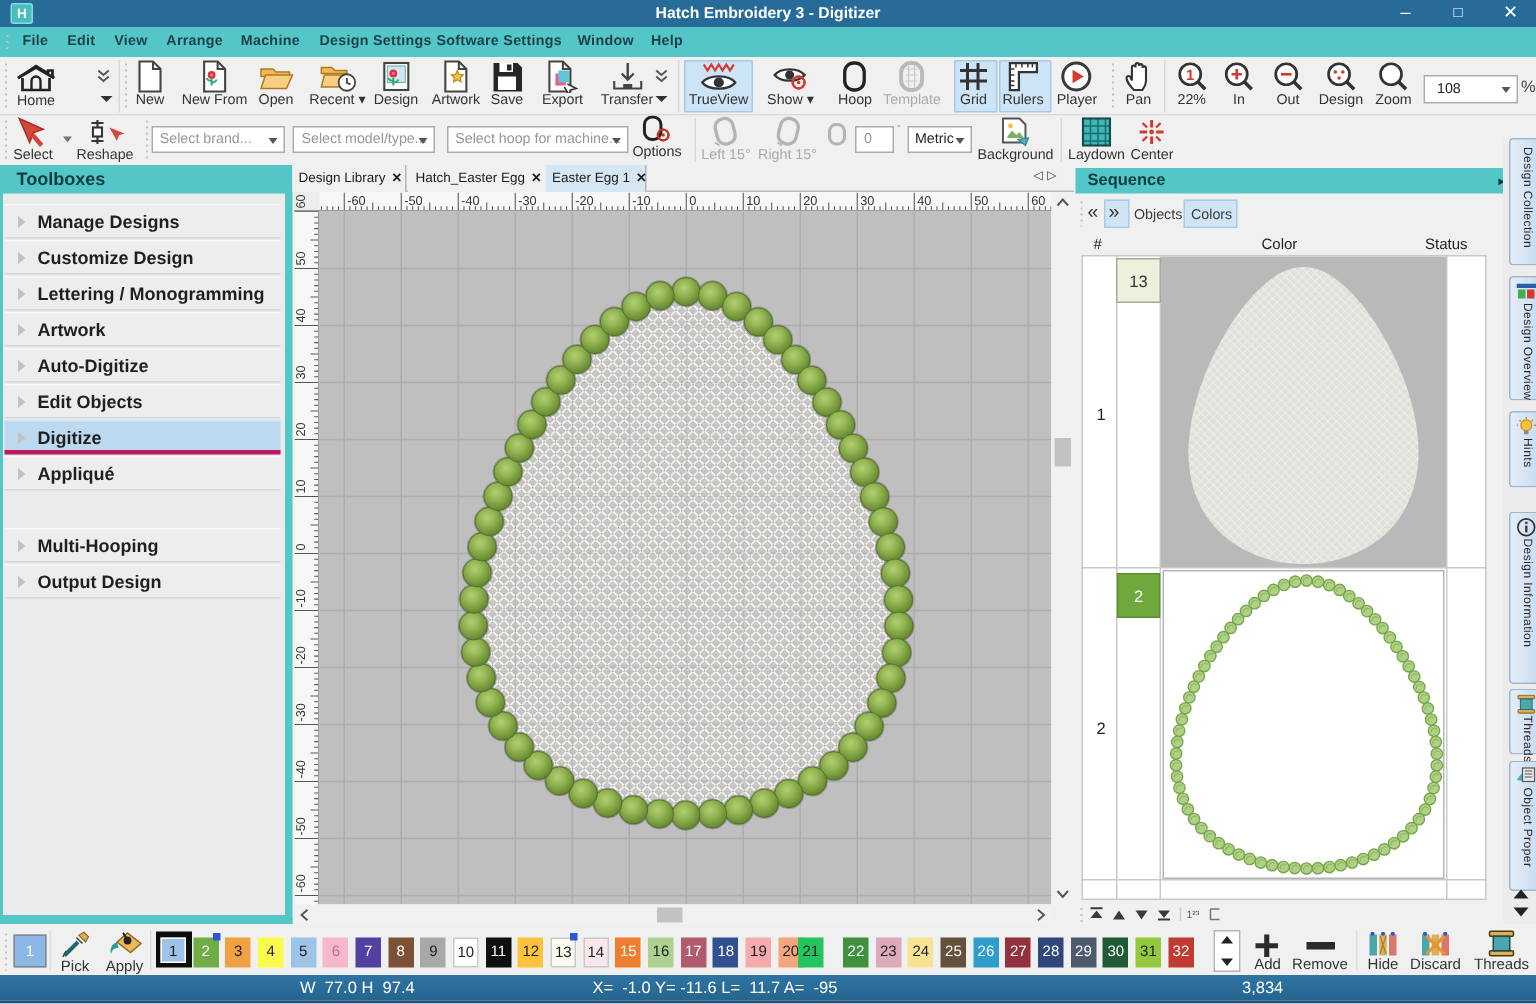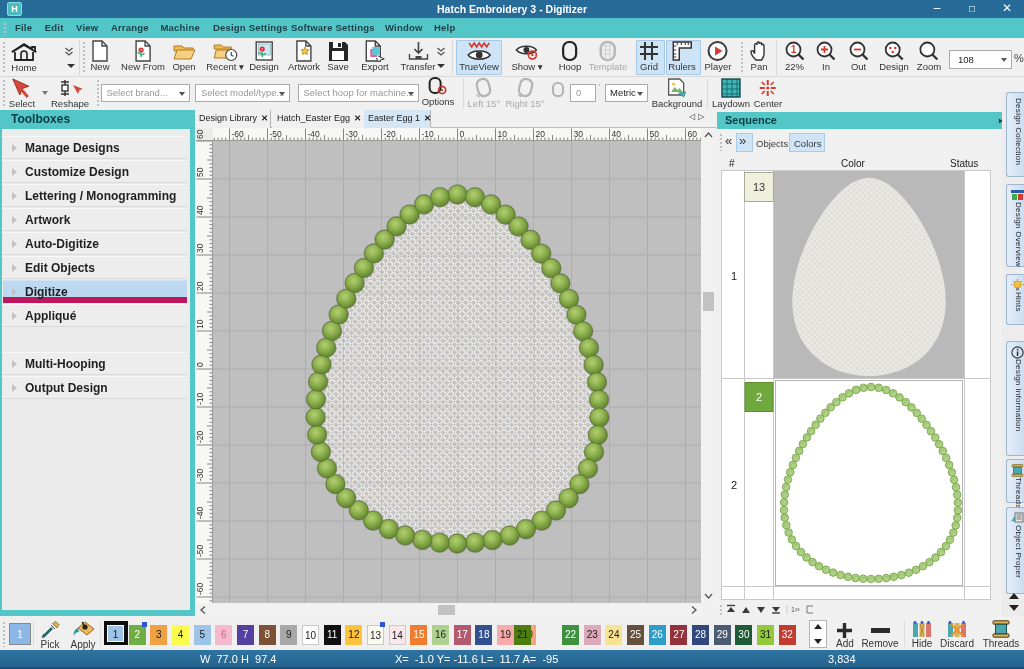--- a/index.html
+++ b/index.html
@@ -23,21 +23,21 @@
 .grip{position:absolute;width:4px;background-image:radial-gradient(circle,#c0c0c0 34%,transparent 36%);background-size:4px 4px;}
 .vsep{position:absolute;width:1px;background:#d9d9d9;}
 .combo{position:absolute;background:#fff;border:1px solid #ababab;font-size:9.5px;color:#979797;padding-left:5px;white-space:nowrap;overflow:hidden;}
 .combo .arr{position:absolute;right:4px;top:42%;width:0;height:0;border-left:3.5px solid transparent;border-right:3.5px solid transparent;border-top:4px solid #555;}
 .combo.dk{color:#222;}
 
 #toolboxes{left:0;top:110px;width:190px;height:503px;background:#ebebeb;border-left:2px solid #53c6c8;border-bottom:3px solid #53c6c8;}
 #tbx-head{left:0;top:110px;width:190px;height:19px;background:#53c6c8;color:#0c3c42;font-weight:bold;font-size:12px;line-height:19px;padding-left:11px;}
 .tbxitem{position:absolute;left:3px;width:184px;height:23px;background:#ededed;border-top:1px solid #f8f8f8;border-bottom:1px solid #d8d8d8;font-size:12px;font-weight:bold;color:#1f1f1f;line-height:22px;padding-left:22px;}
 .tbxitem .tri{position:absolute;left:9px;top:7px;width:0;height:0;border-top:4px solid transparent;border-bottom:4px solid transparent;border-left:5px solid #c2c2c2;}
-.tbxitem.sel{background:#bdd9f0;border-top:1px solid #cfe4f5;border-bottom:6px solid #be185d;}
+.tbxitem.sel{background:#bdd9f0;border-top:1px solid #cfe4f5;border-bottom:3px solid #be185d;}
 
 #split{left:190px;top:110px;width:5px;height:506px;background:#53c6c8;}
 
 #tabbar{left:195px;top:110px;width:521px;height:18px;background:#f0f0f0;border-bottom:1px solid #bcbcbc;}
 .dtab{position:absolute;top:110px;height:18px;border-right:1px solid #b5b5b5;font-size:9px;color:#1b1b1b;line-height:17px;text-align:left;white-space:nowrap;}
 .dtab .x{font-weight:bold;font-size:8.5px;margin-left:4px;}
 
 #seqhead{left:717px;top:112px;width:292px;height:17px;background:#53c6c8;color:#0c3c42;font-weight:bold;font-size:11px;line-height:17px;padding-left:8px;}
 
 #palette{left:0;top:616px;width:1024px;height:34px;background:#f0f0f0;}
@@ -841,21 +841,21 @@
     <div class="sw" style="left:345.4px;background:#fec23d;color:#1c1c1c;">12</div>
     <div class="sw" style="left:367.0px;background:#fbfbef;color:#1c1c1c;border:1px solid #c9c9c9;">13</div>
     <div class="swm" style="left:380.0px;top:622px;"></div>
     <div class="sw" style="left:388.7px;background:#fae7e9;color:#1c1c1c;border:1px solid #c9c9c9;">14</div>
     <div class="sw" style="left:410.4px;background:#ee7d2f;color:#fff;">15</div>
     <div class="sw" style="left:432.1px;background:#aed18f;color:#1c1c1c;">16</div>
     <div class="sw" style="left:453.7px;background:#b25a6e;color:#fff;">17</div>
     <div class="sw" style="left:475.4px;background:#32508e;color:#fff;">18</div>
     <div class="sw" style="left:497.1px;background:#f6aaac;color:#1c1c1c;">19</div>
     <div class="sw" style="left:518.7px;background:#f4a47f;color:#1c1c1c;">20</div>
-    <div class="sw" style="left:514px;background:#4d7c0f;color:#1c1c1c;">21</div>
+    <div class="sw" style="left:532px;background:#22c55e;color:#1c1c1c;">21</div>
     <div class="sw" style="left:562.1px;background:#3f9140;color:#fff;">22</div>
     <div class="sw" style="left:583.7px;background:#dcaab8;color:#1c1c1c;">23</div>
     <div class="sw" style="left:605.4px;background:#f8e393;color:#1c1c1c;">24</div>
     <div class="sw" style="left:627.1px;background:#64503c;color:#fff;">25</div>
     <div class="sw" style="left:648.8px;background:#2f9dc9;color:#fff;">26</div>
     <div class="sw" style="left:670.4px;background:#93313c;color:#fff;">27</div>
     <div class="sw" style="left:692.1px;background:#30477e;color:#fff;">28</div>
     <div class="sw" style="left:713.8px;background:#4c5b6e;color:#fff;">29</div>
     <div class="sw" style="left:735.4px;background:#1f5c35;color:#fff;">30</div>
     <div class="sw" style="left:757.1px;background:#94c83d;color:#1c1c1c;">31</div>

